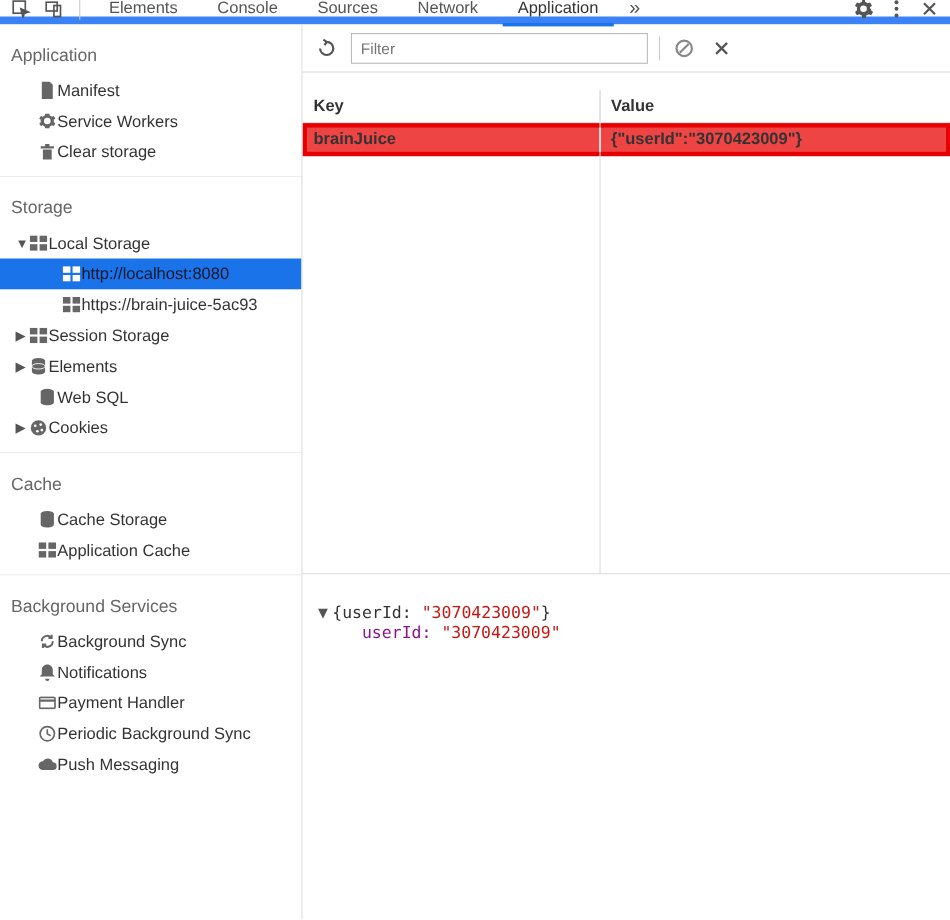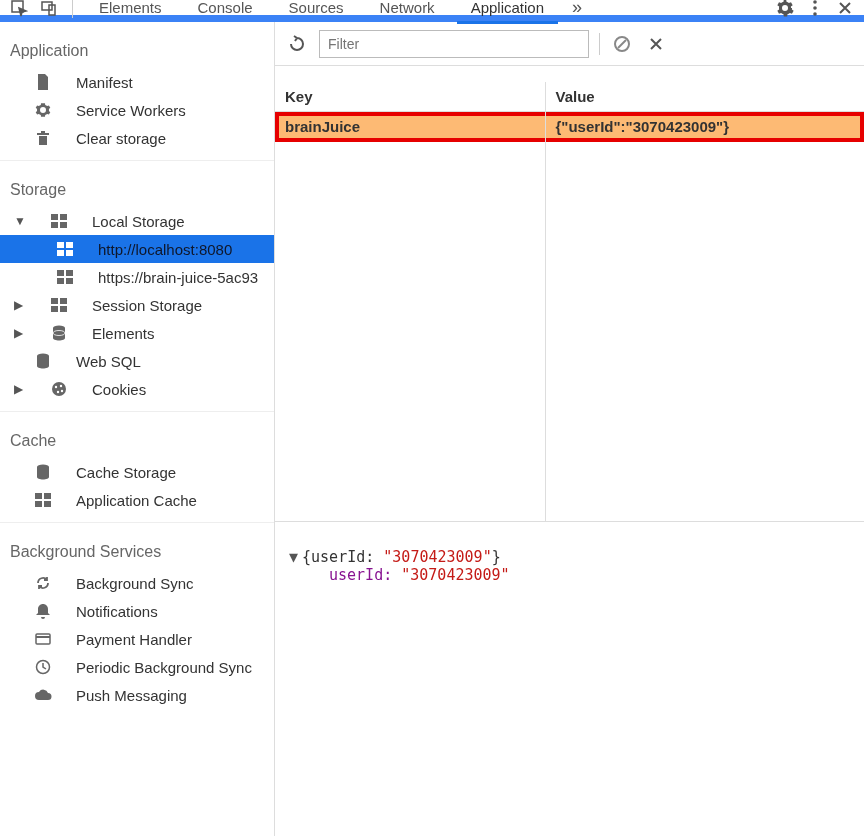--- a/index.html
+++ b/index.html
@@ -6,37 +6,37 @@
 body { font-family: "Segoe UI", Arial, sans-serif; font-size: 14px; color: #333; background: #fff; width: 864px; height: 836px; overflow: hidden; display: flex; flex-direction: column; }
 .top-tabs { display: flex; align-items: center; height: 22px; border-bottom: 7px solid #3b82f6; padding: 0 8px; gap: 8px; }
 .top-tabs .tb-icon { width: 22px; height: 22px; display: flex; align-items: center; justify-content: center; color: #555; cursor: pointer; }
 .top-tabs .sep { width: 1px; height: 20px; background: #ccc; margin: 0 4px; }
 .top-tabs .tab { padding: 8px 14px; color: #555; cursor: pointer; font-size: 15px; }
 .top-tabs .tab.active { color: #333; border-bottom: 3px solid #1a73e8; padding-bottom: 5px; }
 .top-tabs .spacer { flex: 1; }
 .main { display: flex; flex: 1; min-height: 0; }
 .sidebar { width: 275px; border-right: 1px solid #ddd; overflow-y: auto; padding-top: 8px; }
 .sidebar .section-title { color: #666; font-size: 16px; padding: 12px 10px 8px; }
-.sidebar .item { display: flex; align-items: center; padding: 5px 10px 5px 34px; cursor: pointer; gap: 24px; color: #333; font-size: 15px; white-space: nowrap; overflow: hidden; }
+.sidebar .item { display: flex; align-items: center; padding: 5px 10px 5px 34px; cursor: pointer; gap: 0; color: #333; font-size: 15px; white-space: nowrap; overflow: hidden; }
 .sidebar .item.child { padding-left: 56px; }
 .sidebar .item.selected { background: #1a73e8; color: #0f172a; }
 .sidebar .item .tri { width: 10px; color: #555; font-size: 12px; margin-left: -20px; margin-right: 2px; }
 .sidebar .ic { width: 18px; height: 18px; display: flex; align-items: center; justify-content: center; flex-shrink: 0; }
 .sidebar hr { border: none; border-top: 1px solid #eee; margin: 8px 0; }
 .right { flex: 1; display: flex; flex-direction: column; min-width: 0; gap: 16px; }
 .toolbar { display: flex; align-items: center; height: 44px; padding: 0 10px; gap: 10px; border-bottom: 1px solid #ddd; }
 .toolbar .tb-btn { width: 24px; height: 24px; display: flex; align-items: center; justify-content: center; cursor: pointer; color: #555; }
 .toolbar input { width: 270px; height: 28px; border: 1px solid #bbb; padding: 0 8px; font-size: 14px; }
 .toolbar .tsep { width: 1px; height: 22px; background: #ccc; }
 .table-wrap { flex: 0 0 auto; height: 440px; border-bottom: 1px solid #ddd; overflow: hidden; }
 table { width: 100%; border-collapse: collapse; table-layout: fixed; }
 th, td { text-align: left; padding: 6px 10px; font-size: 15px; font-weight: bold; border-bottom: 1px solid #ddd; overflow: hidden; white-space: nowrap; }
 th { color: #333; }
 th.key-col, td.key-col { width: 270px; border-right: 1px solid #ddd; }
-tr.highlighted td { background: #fdba74; }
+tr.highlighted td { background: #ef4444; }
 tr.highlighted { outline: 4px solid #e60000; outline-offset: -4px; }
 tr.alt td { background: #f2f6fc; }
 .table-inner { height: 100%; position: relative; }
 .table-inner .col-divider { position: absolute; top: 0; bottom: 0; left: 270px; width: 1px; background: #ddd; }
 .detail { flex: 1; padding: 10px 14px; font-family: Consolas, monospace; font-size: 15px; color: #333; }
 .detail .tri2 { color: #555; margin-right: 4px; }
 .detail .key { color: #881391; }
 .detail .str { color: #c41a16; }
 svg { display: block; }
 </style>

